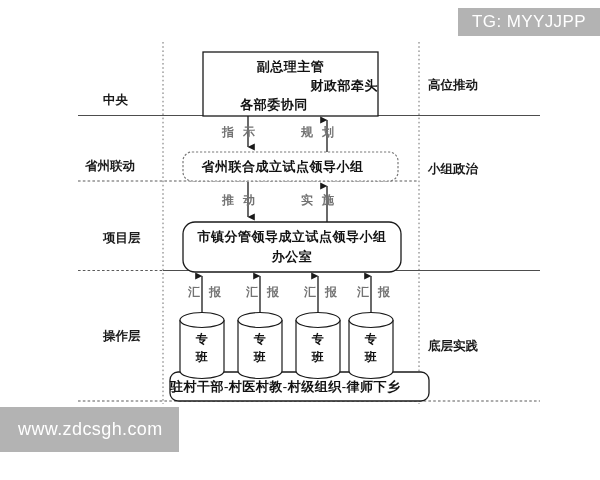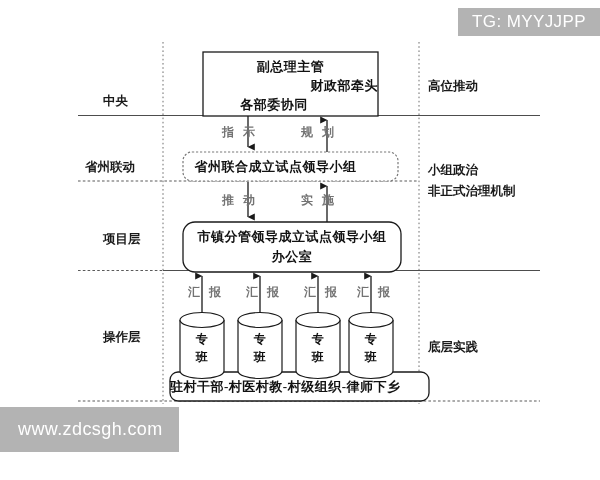--- a/index.html
+++ b/index.html
@@ -43,21 +43,21 @@
   }
   #wm-bottom {
     left: 0px;
     bottom: 28px;
     height: 45px;
     padding: 0 16px 0 18px;
     font-size: 18px;
   }
   .lbl {
     position: absolute;
-    font-family: Liberation Sans, sans-serif;
+    font-family: Liberation Mono, monospace;
     font-weight: 700;
     font-size: 12.5px;
     color: #1a1a1a;
     white-space: nowrap;
     line-height: 1.45;
   }
   .boxtext {
     position: absolute;
     font-family: "Liberation Serif", "DejaVu Serif", serif;
     font-weight: 700;
@@ -154,28 +154,27 @@
     </g>
   </svg>
 
   <div class="lbl" style="left:103px; top:92px;">中央</div>
   <div class="lbl" style="left:85px; top:158px;">省州联动</div>
   <div class="lbl" style="left:103px; top:230px;">项目层</div>
   <div class="lbl" style="left:103px; top:328px;">操作层</div>
 
   <div class="lbl" style="left:428px; top:77px;">高位推动</div>
   <div class="lbl" style="left:428px; top:161px;">小组政治</div>
-  <div class="lbl" style="left:428px; top:182px;">非正式治理机制</div>
   <div class="lbl" style="left:428px; top:338px;">底层实践</div>
 
   <div class="boxtext" style="left:203px; top:58px; width:175px; font-size:13px;">副总理主管</div>
   <div class="boxtext" style="left:203px; top:77px; width:175px; font-size:13px;text-align:right;">财政部牵头</div>
   <div class="boxtext" style="left:203px; top:96px; width:142px; font-size:13px;">各部委协同</div>
 
-  <div class="boxtext" style="left:168px; top:158px; width:215px; font-size:13px;">省州联合成立试点领导小组</div>
+  <div class="boxtext" style="left:175px; top:158px; width:215px; font-size:13px;">省州联合成立试点领导小组</div>
 
   <div class="boxtext" style="left:183px; top:228px; width:218px; font-size:13px;">市镇分管领导成立试点领导小组</div>
   <div class="boxtext" style="left:183px; top:248px; width:218px; font-size:13px;">办公室</div>
 
   <div class="boxtext" style="left:170px; top:378px; width:208px; font-size:13px;">驻村干部-村医村教-村级组织-律师下乡</div>
 
   <div class="arrowlabel" style="left:222px; top:124px;">指 示</div>
   <div class="arrowlabel" style="left:301px; top:124px;">规 划</div>
   <div class="arrowlabel" style="left:222px; top:192px;">推 动</div>
   <div class="arrowlabel" style="left:301px; top:192px;">实 施</div>

